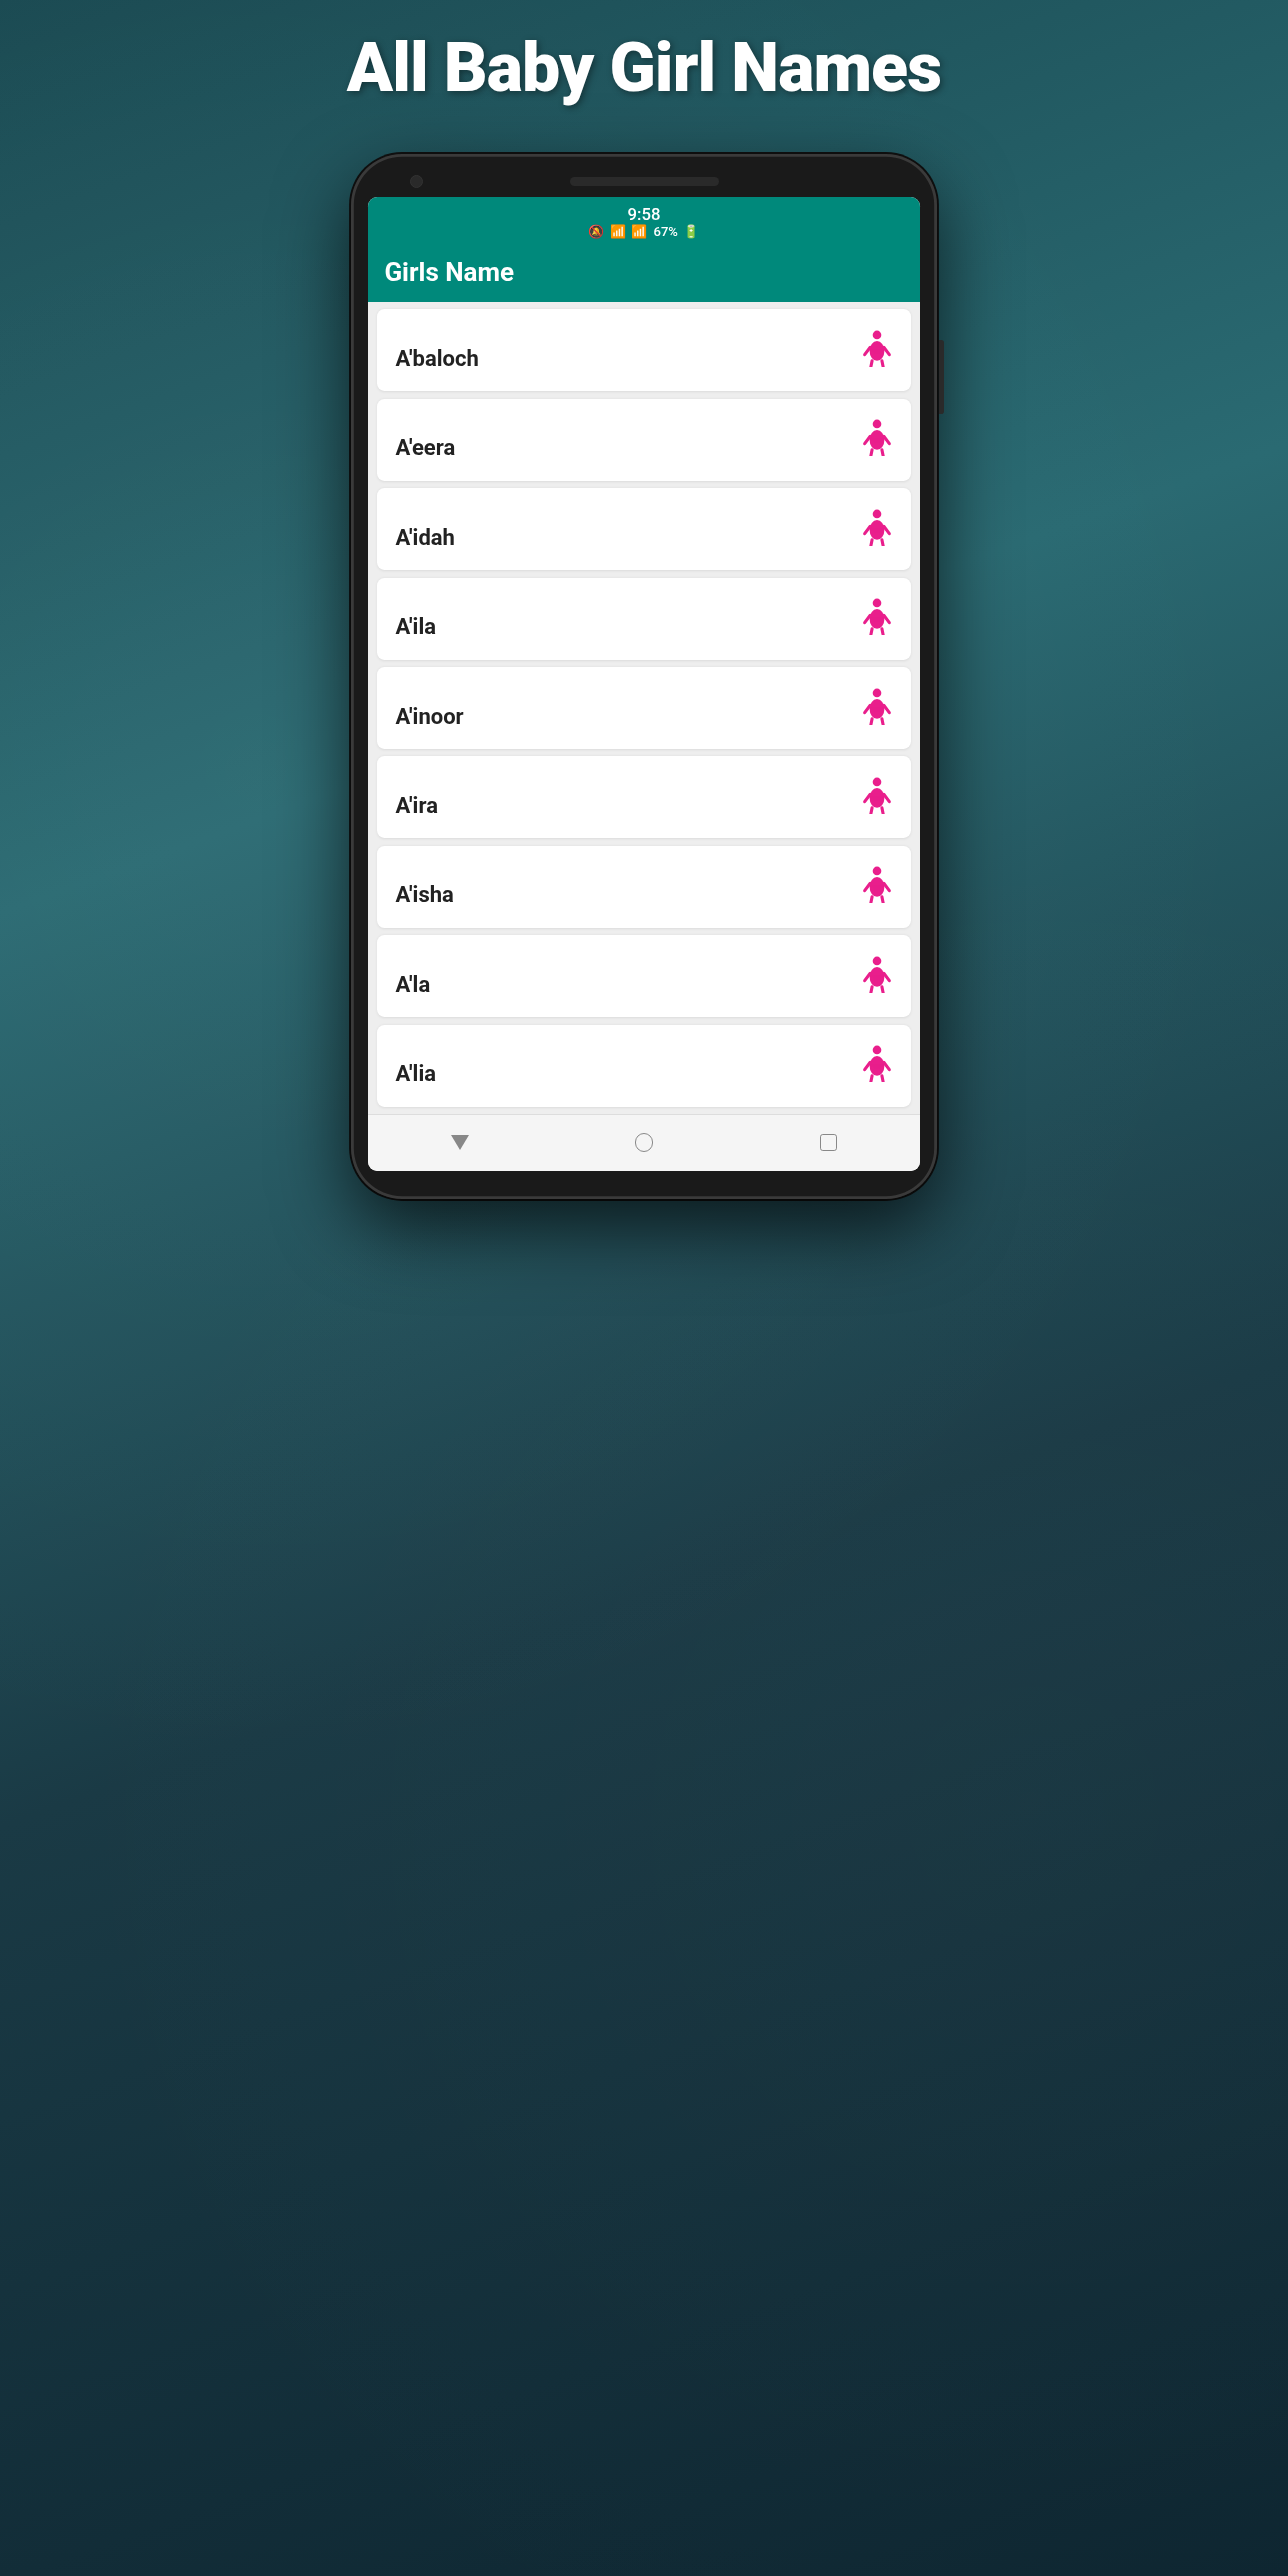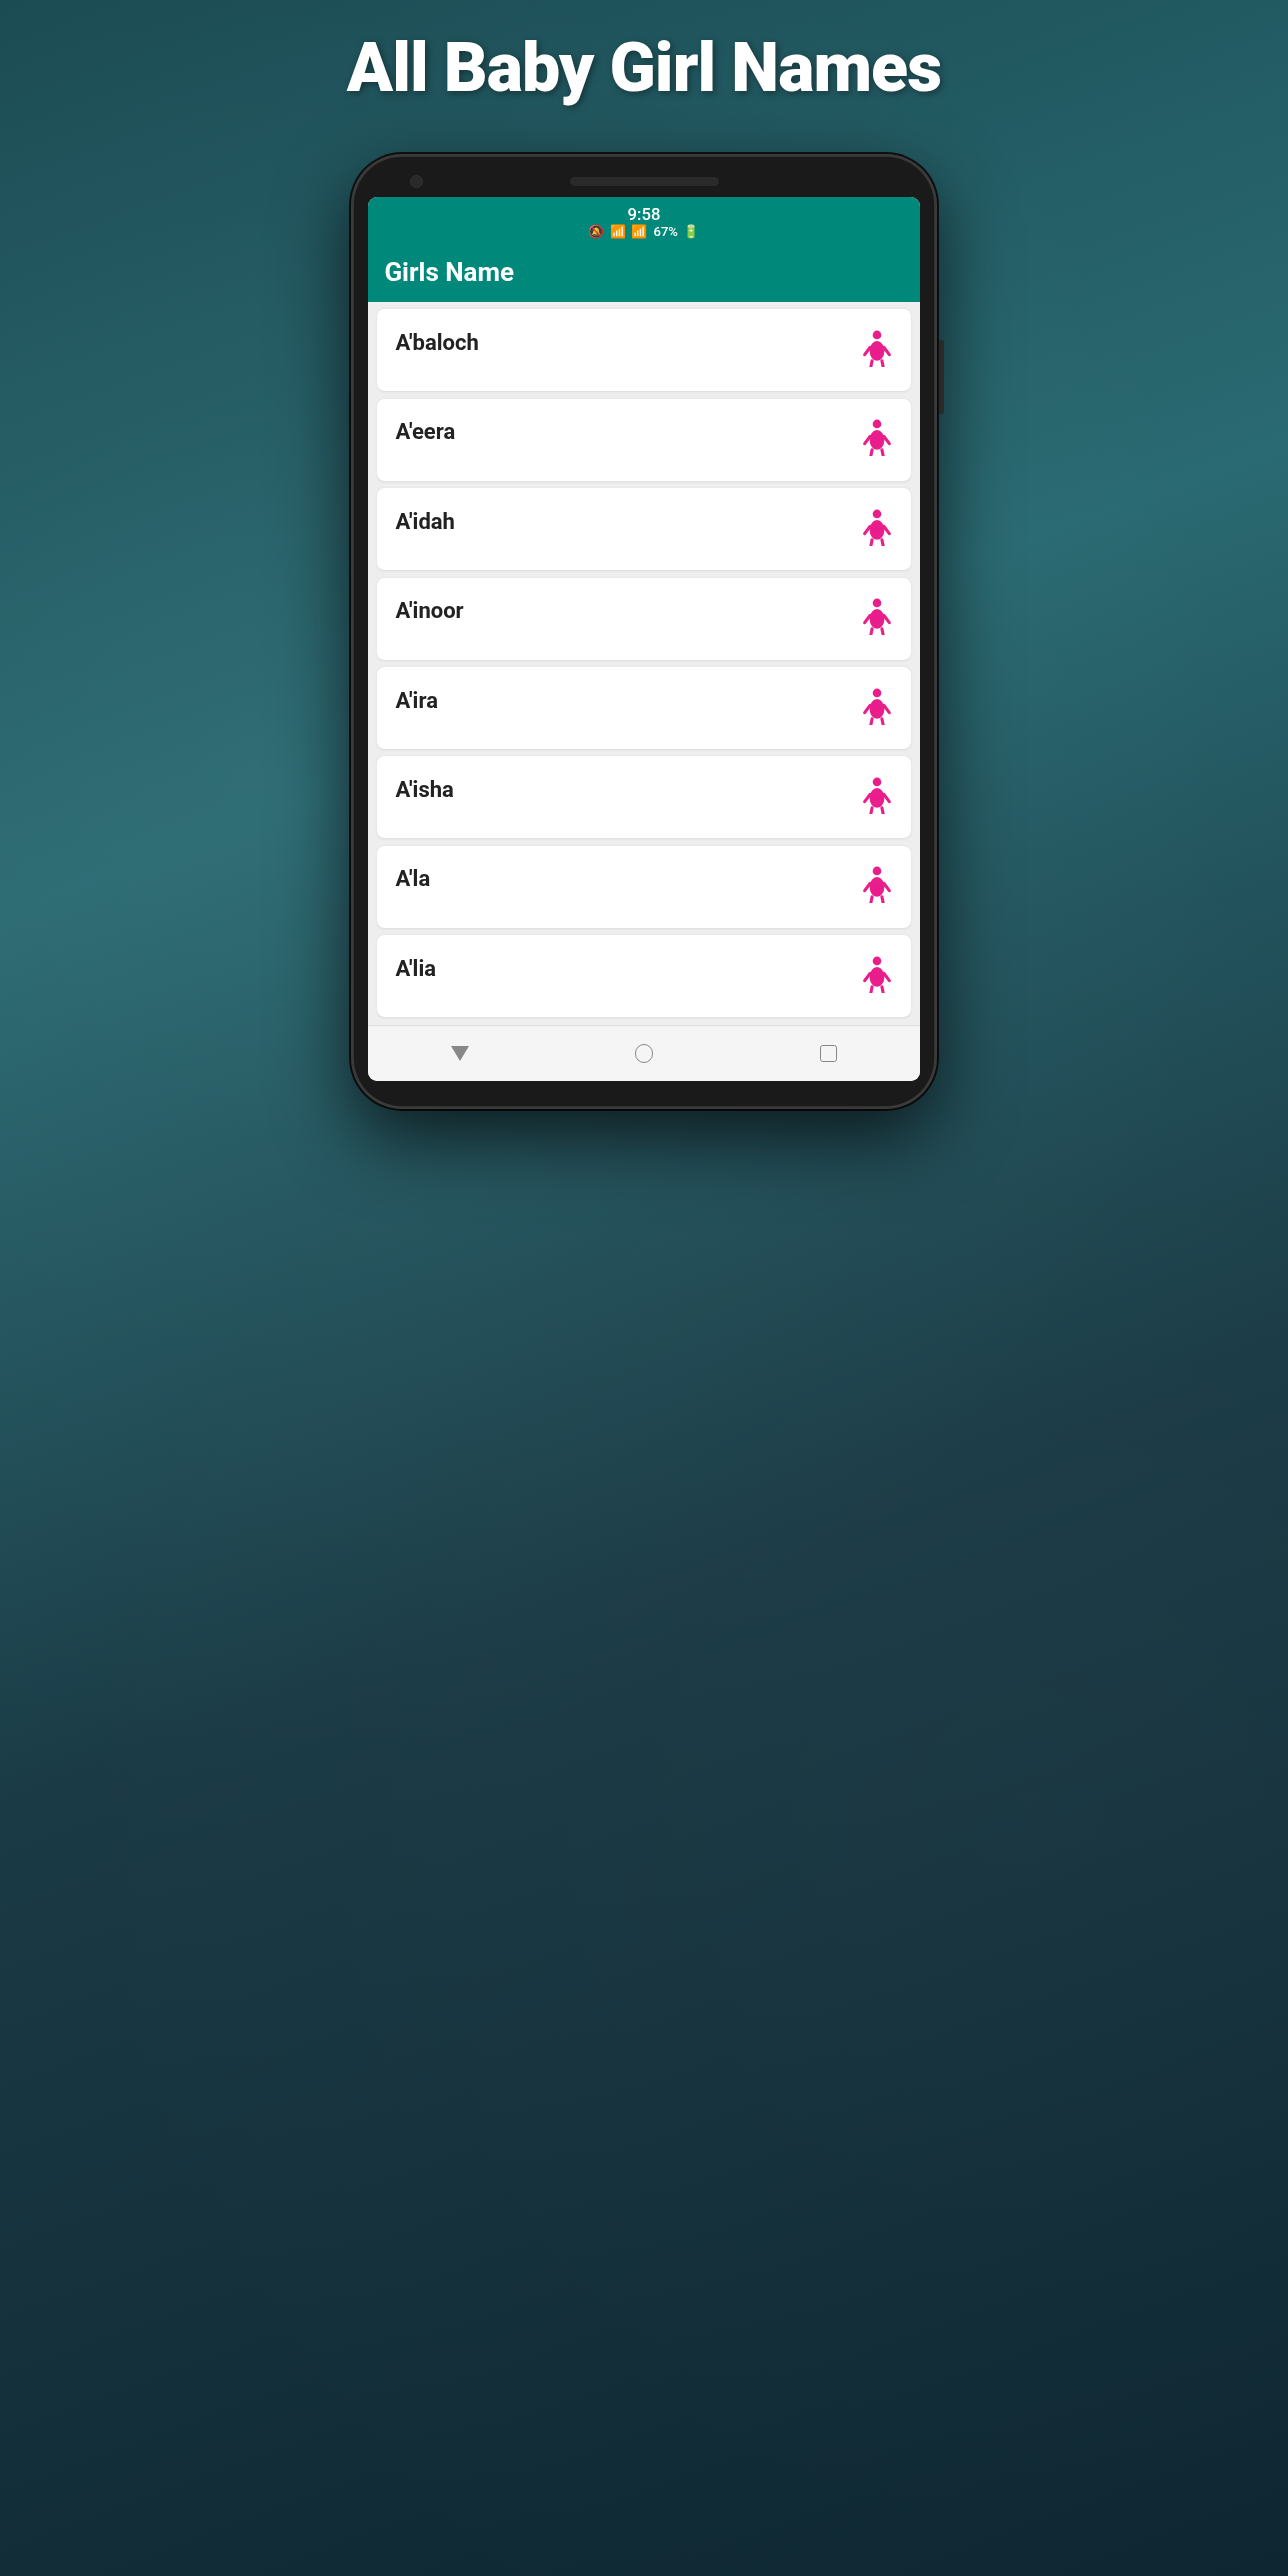--- a/index.html
+++ b/index.html
@@ -162,21 +162,21 @@
       display: flex;
       flex-direction: column;
       gap: 7.4px;
     }
 
     .name-item {
       background: white;
       border-radius: 7.4px;
       padding: 20.5px 18.6px;
       display: flex;
-      align-items: flex-start;
+      align-items: flex-end;
       justify-content: space-between;
       box-shadow: 0 0.9px 2.8px rgba(0,0,0,0.08);
     }
 
     .name-text {
       font-size: 22px;
       font-weight: 700;
       color: #222;
     }
 
@@ -292,20 +292,33 @@
       <ellipse cx="12" cy="17" rx="6" ry="8" fill="#e91e8c"></ellipse>
       <line x1="6.5" y1="14" x2="2" y2="20" stroke="#e91e8c" stroke-width="2.5" stroke-linecap="round"></line>
       <line x1="17.5" y1="14" x2="22" y2="20" stroke="#e91e8c" stroke-width="2.5" stroke-linecap="round"></line>
       <line x1="8" y1="25" x2="7" y2="30" stroke="#e91e8c" stroke-width="2.5" stroke-linecap="round"></line>
       <line x1="16" y1="25" x2="17" y2="30" stroke="#e91e8c" stroke-width="2.5" stroke-linecap="round"></line>
 
       <path d="M6.5 16 Q12 22 17.5 16" fill="#e91e8c" opacity="0.3"></path>
     </svg></div>
         </div>
         <div class="name-item">
+          <span class="name-text">A'ila</span>
+          <div><svg class="girl-svg" viewBox="0 0 24 30" xmlns="http://www.w3.org/2000/svg">
+      <circle cx="12" cy="4" r="3.5" fill="#e91e8c"></circle>
+      <ellipse cx="12" cy="17" rx="6" ry="8" fill="#e91e8c"></ellipse>
+      <line x1="6.5" y1="14" x2="2" y2="20" stroke="#e91e8c" stroke-width="2.5" stroke-linecap="round"></line>
+      <line x1="17.5" y1="14" x2="22" y2="20" stroke="#e91e8c" stroke-width="2.5" stroke-linecap="round"></line>
+      <line x1="8" y1="25" x2="7" y2="30" stroke="#e91e8c" stroke-width="2.5" stroke-linecap="round"></line>
+      <line x1="16" y1="25" x2="17" y2="30" stroke="#e91e8c" stroke-width="2.5" stroke-linecap="round"></line>
+
+      <path d="M6.5 16 Q12 22 17.5 16" fill="#e91e8c" opacity="0.3"></path>
+    </svg></div>
+        </div>
+        <div class="name-item">
           <span class="name-text">A'inoor</span>
           <div><svg class="girl-svg" viewBox="0 0 24 30" xmlns="http://www.w3.org/2000/svg">
       <circle cx="12" cy="4" r="3.5" fill="#e91e8c"></circle>
       <ellipse cx="12" cy="17" rx="6" ry="8" fill="#e91e8c"></ellipse>
       <line x1="6.5" y1="14" x2="2" y2="20" stroke="#e91e8c" stroke-width="2.5" stroke-linecap="round"></line>
       <line x1="17.5" y1="14" x2="22" y2="20" stroke="#e91e8c" stroke-width="2.5" stroke-linecap="round"></line>
       <line x1="8" y1="25" x2="7" y2="30" stroke="#e91e8c" stroke-width="2.5" stroke-linecap="round"></line>
       <line x1="16" y1="25" x2="17" y2="30" stroke="#e91e8c" stroke-width="2.5" stroke-linecap="round"></line>
 
       <path d="M6.5 16 Q12 22 17.5 16" fill="#e91e8c" opacity="0.3"></path>

